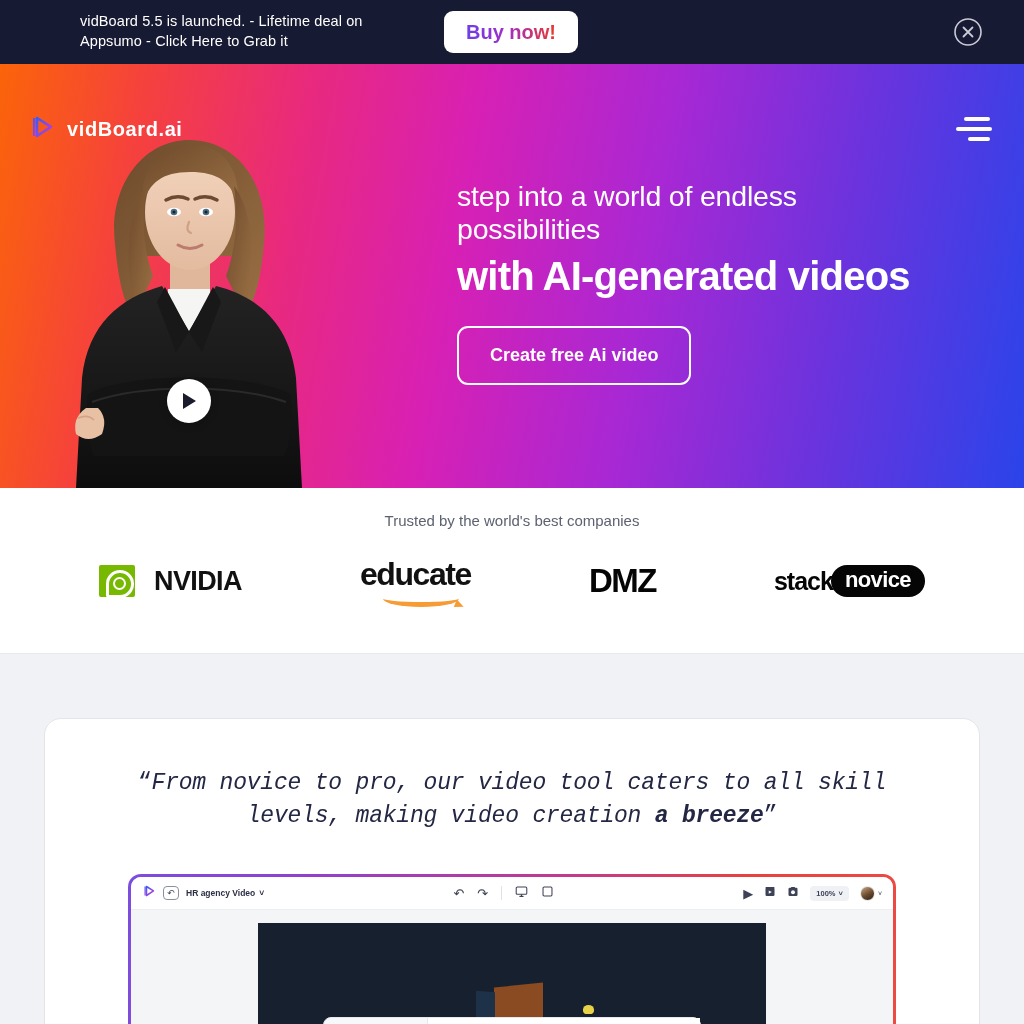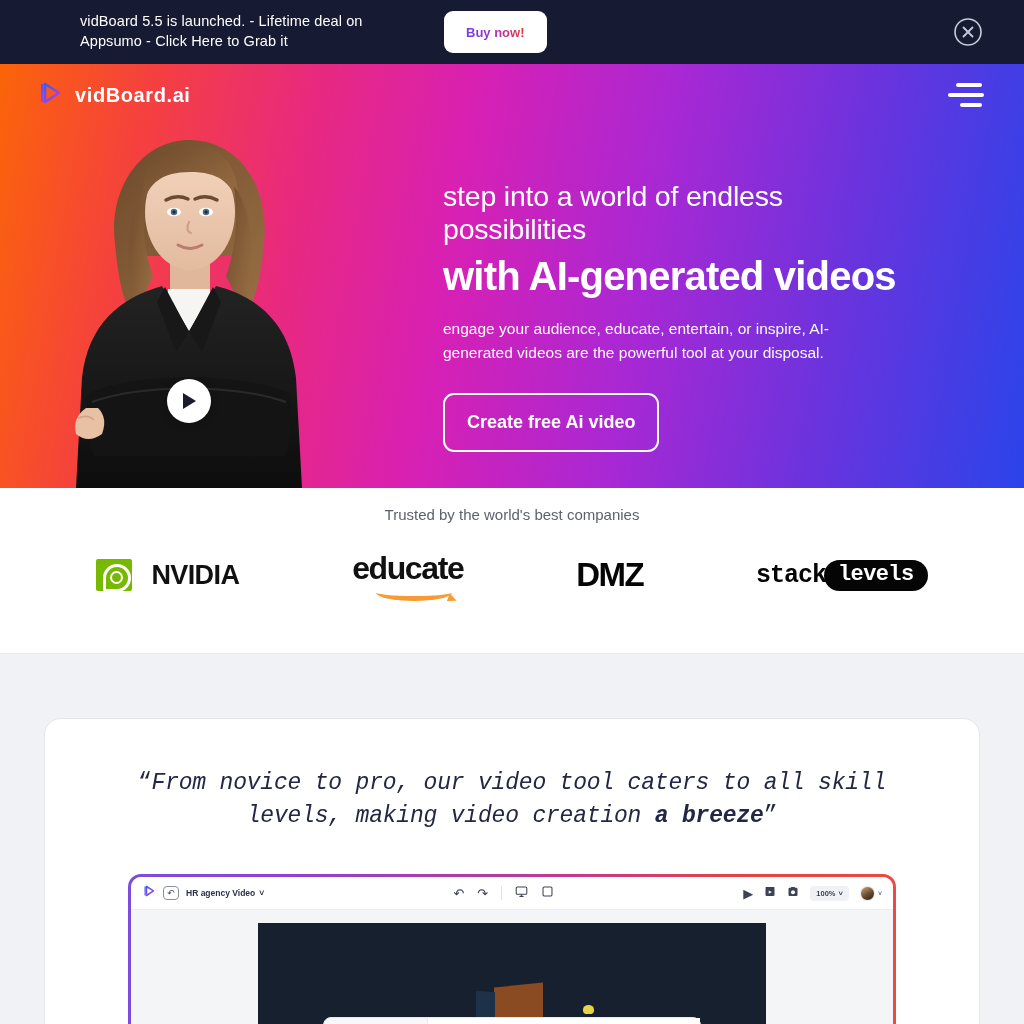--- a/index.html
+++ b/index.html
@@ -27,21 +27,21 @@
     margin-left:56px;
     letter-spacing:.1px;
   }
   .buy-btn {
     margin-left:34px;
     background:#ffffff;
     border:none;
     border-radius:9px;
     height:42px;
     padding:0 22px;
-    font-size:13px;
+    font-size:20px;
     font-weight:bold;
     font-family:"Liberation Sans", sans-serif;
     cursor:pointer;
     background-image:none;
   }
   .buy-btn span {
     background:linear-gradient(90deg,#6d3fe8 0%,#a02fc6 45%,#e8392c 100%);
     -webkit-background-clip:text;
     background-clip:text;
     color:transparent;
@@ -62,22 +62,23 @@
     background:linear-gradient(100deg,
        #fb6409 0%, #f5403f 14%, #e8297f 29%,
        #d820b4 44%, #a828d4 62%, #6b33dd 80%, #2a44ea 100%);
     overflow:hidden;
   }
   .navbar {
     position:relative;
     height:62px;
     display:flex;
     align-items:center;
-    padding:0 36px;
+    padding:0 28px;
     z-index:6;
+    margin-top:34px;
   }
   .logo { display:flex; align-items:center; gap:11px; cursor:pointer; }
   .logo-word {
     color:#ffffff;
     font-size:20px;
     font-weight:bold;
     letter-spacing:.6px;
   }
   .hamburger {
     margin-left:auto;
@@ -106,21 +107,21 @@
     border-radius:50%;
     background:#ffffff;
     display:flex; align-items:center; justify-content:center;
     z-index:5;
     cursor:pointer;
     box-shadow:0 2px 8px rgba(0,0,0,.22);
   }
 
   .hero-copy {
     position:absolute;
-    left:443px; top:116px;
+    left:457px; top:116px;
     width:480px;
     z-index:4;
   }
   .hero-kicker {
     color:#ffffff;
     font-size:28.5px;
     font-weight:300;
     letter-spacing:-.2px;
     line-height:1.15;
   }
@@ -138,35 +139,35 @@
     line-height:1.55;
     margin-top:19px;
     max-width:432px;
     opacity:.97;
   }
   .hero-cta {
     margin-top:28px;
     display:inline-block;
     border:2px solid #ffffff;
     border-radius:11px;
-    padding:17px 22px;
+    padding:17px 31px;
     color:#ffffff;
     font-size:18px;
     font-weight:bold;
     background:transparent;
     cursor:pointer;
     font-family:"Liberation Sans", sans-serif;
   }
 
   
   .trusted {
     height:166px;
     background:#ffffff;
     border-bottom:1px solid #e9eaee;
-    padding-top:18px;
+    padding-top:24px;
   }
   .trusted-label {
     text-align:center;
     color:#5c6270;
     font-size:15px;
   }
   .logo-row {
     margin-top:30px;
     display:flex;
     align-items:center;
@@ -216,21 +217,21 @@
     content:"";
     position:absolute; right:-5px; bottom:-7px;
     border-left:9px solid #f79b34;
     border-top:4px solid transparent;
     border-bottom:4px solid transparent;
     transform:rotate(22deg);
   }
   
   .dmz { font-size:33px; font-weight:bold; color:#050505; letter-spacing:-1.5px; }
   
-  .ss { display:flex; align-items:center;font-family:Liberation Mono, monospace; }
+  .ss { display:flex; align-items:center; }
   .ss-stack { font-size:25px; font-weight:bold; color:#050505; letter-spacing:-1px; }
   .ss-social {
     background:#050505; color:#ffffff;
     font-size:22px; font-weight:bold;
     border-radius:20px;
     padding:2px 14px 4px;
     letter-spacing:-.6px;
     margin-left:-2px;
   }
 
@@ -493,21 +494,20 @@
     <div class="play-overlay">
       <svg width="16" height="18" viewBox="0 0 16 18" aria-hidden="true">
         <path d="M2 1 L15 9 L2 17 Z" fill="#1b1b2e"></path>
       </svg>
     </div>
   </div>
 
   <div class="hero-copy">
     <div class="hero-kicker">step into a world of endless possibilities</div>
     <div class="hero-title">with AI-generated videos</div>
-    <div class="hero-sub">engage your audience, educate, entertain, or inspire, AI-generated videos are the powerful tool at your disposal.</div>
     <button class="hero-cta">Create free Ai video</button>
   </div>
 </div>
 
 <div class="trusted">
   <div class="trusted-label">Trusted by the world's best companies</div>
   <div class="logo-row">
 
     <div class="brand nv">
       <div class="nv-mark"></div>
@@ -520,21 +520,21 @@
         <div class="amz-smile"></div>
       </div>
     </div>
 
     <div class="brand">
       <div class="dmz">DMZ</div>
     </div>
 
     <div class="brand ss">
       <span class="ss-stack">stack</span>
-      <span class="ss-social">levels</span>
+      <span class="ss-social">novice</span>
     </div>
 
   </div>
 </div>
 
 <div class="testi-section">
   <div class="testi-card">
 
     <div class="quote">
       <span class="qmark">“</span><span>From novice to pro, our video tool caters to all skill levels, making video creation </span><b>a breeze</b><span class="qmark">”</span>

